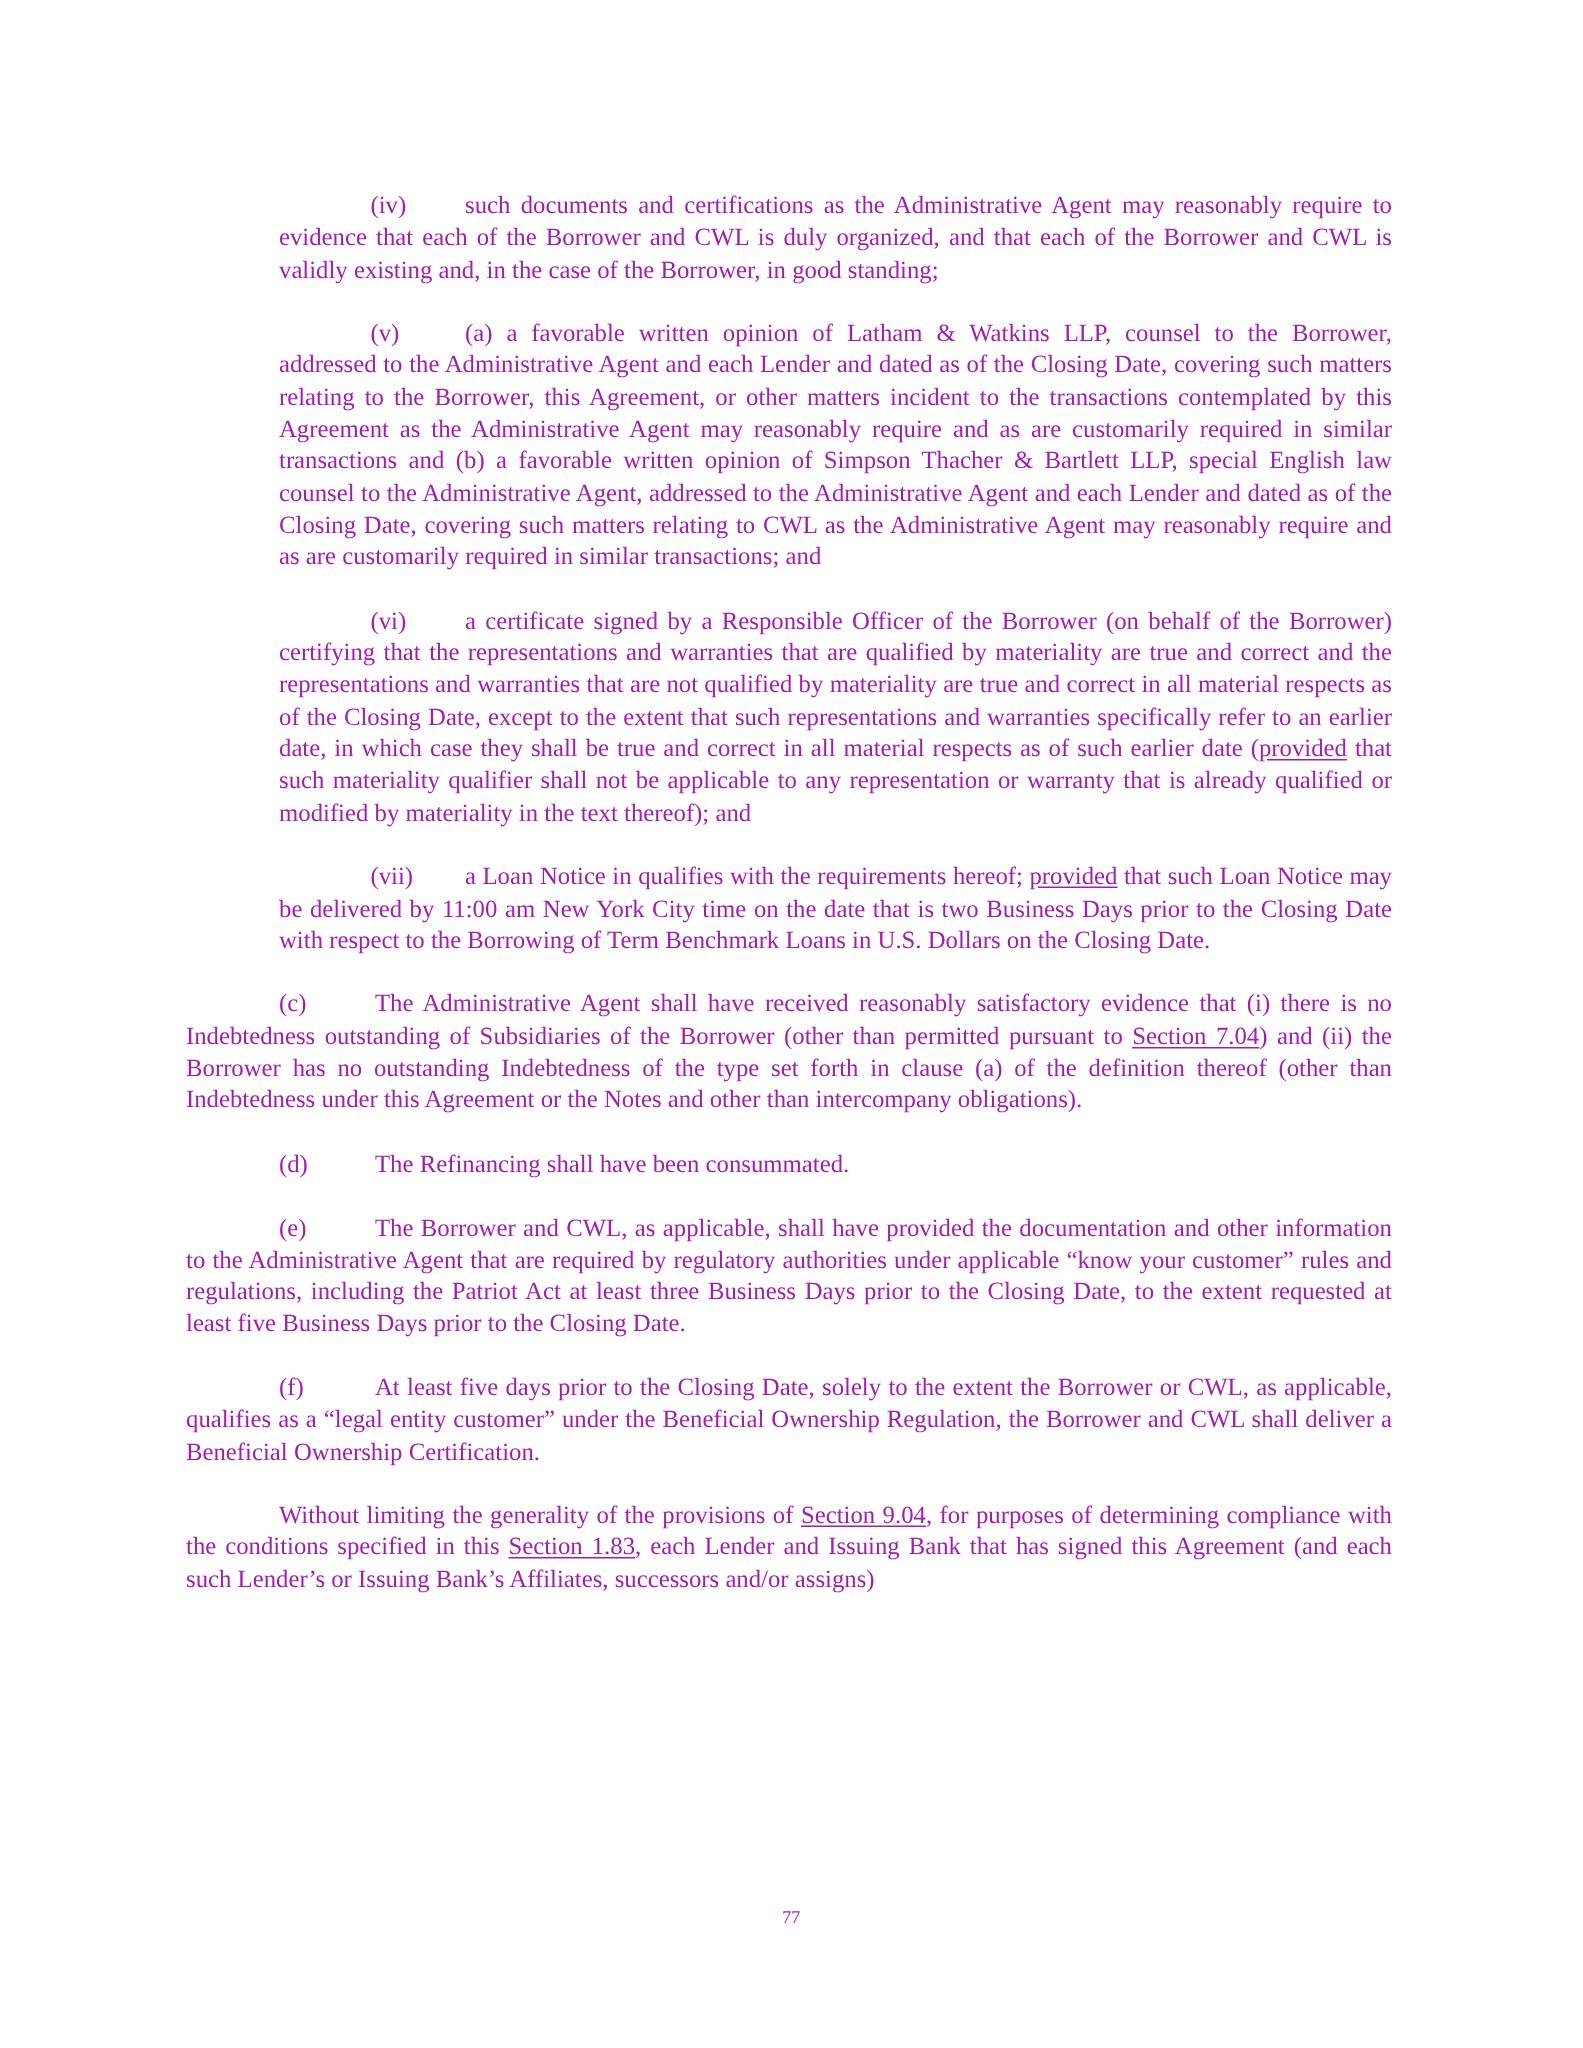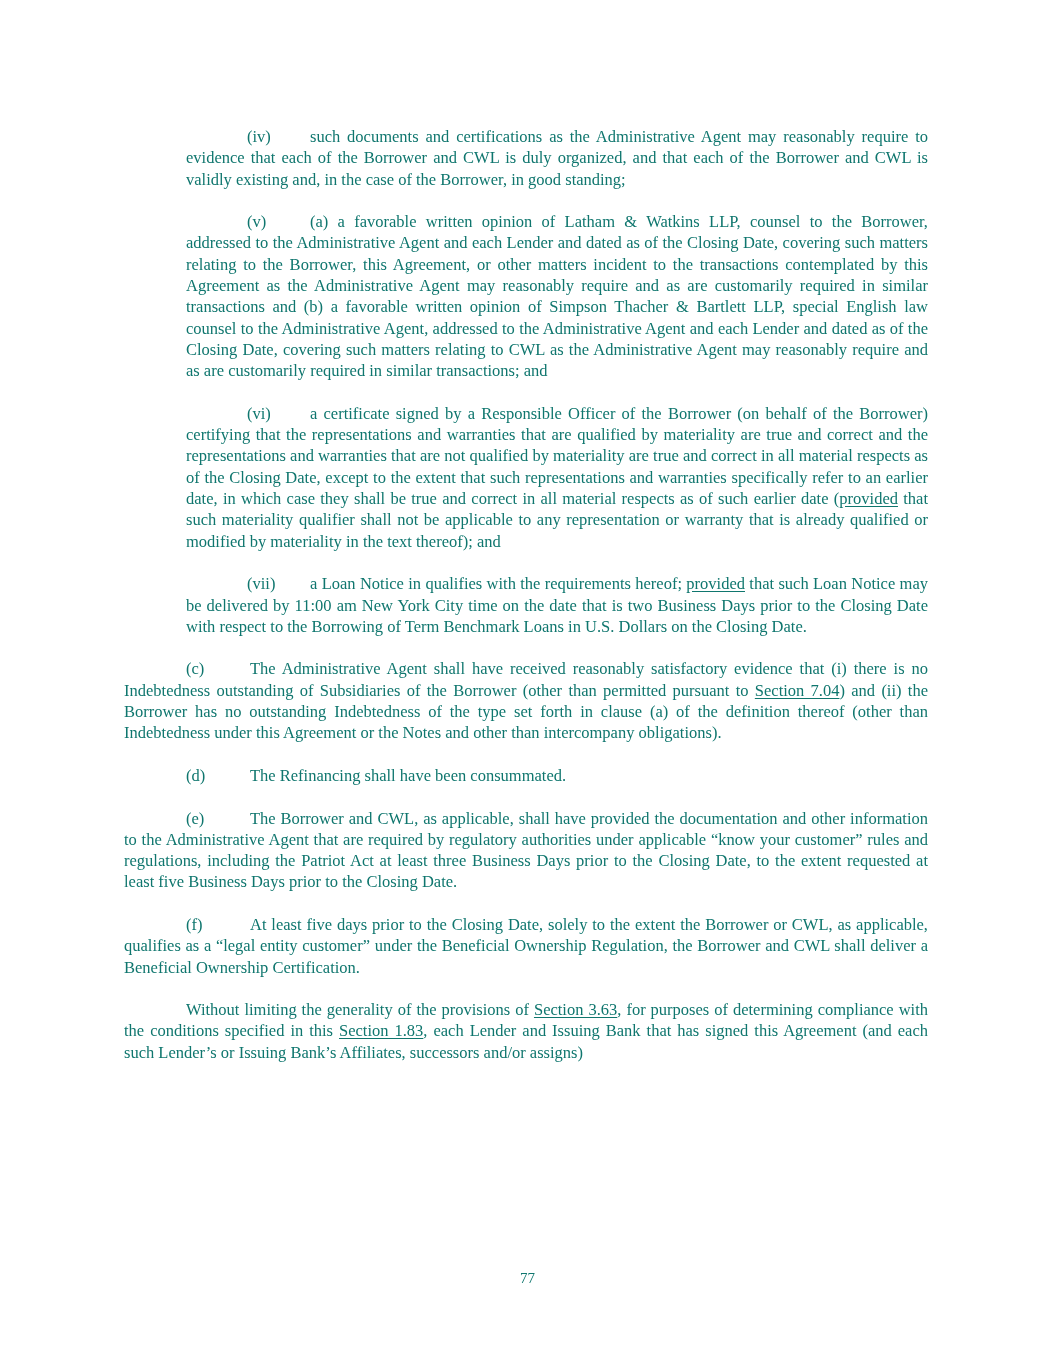--- a/index.html
+++ b/index.html
@@ -6,21 +6,21 @@
   html, body { background: #e8e8e8; }
   .page {
     width: 1055px;
     height: 1365px;
     margin: 0 auto;
     background: #ffffff;
     position: relative;
     font-family: "Liberation Serif", serif;
     font-size: 16.5px;
     line-height: 21.3px;
-    color: #0f766e;
+    color: #a21caf;
     padding: 126px 127px 0 124px;
   }
   .doc-body p {
     text-align: justify;
     margin-bottom: 21.3px;
   }
   
   p.sub { margin-left: 62px; text-indent: 61px; }
   
   p.lettered { text-indent: 62px; }
@@ -29,32 +29,32 @@
   .label { display: inline-block; text-indent: 0; }
   p.sub .label { width: 63px; }
   p.lettered .label { width: 64px; }
   u { text-decoration: underline; text-underline-offset: 2px; margin-top: 28px; }
   .page-number {
     position: absolute;
     bottom: 76px;
     left: 0;
     width: 100%;
     text-align: center;
-    font-size: 15px;
+    font-size: 12px;
   }
 </style>
 </head>
 <body>
 
 <div class="page">
   <div class="doc-body" id="doc-body">
       <p class="sub"><span class="label">(iv)</span><span>such documents and certifications as the Administrative Agent may reasonably require to evidence that each of the Borrower and CWL is duly organized, and that each of the Borrower and CWL is validly existing and, in the case of the Borrower, in good standing;</span></p>
       <p class="sub"><span class="label">(v)</span><span>(a) a favorable written opinion of Latham &amp; Watkins LLP, counsel to the Borrower, addressed to the Administrative Agent and each Lender and dated as of the Closing Date, covering such matters relating to the Borrower, this Agreement, or other matters incident to the transactions contemplated by this Agreement as the Administrative Agent may reasonably require and as are customarily required in similar transactions and (b) a favorable written opinion of Simpson Thacher &amp; Bartlett LLP, special English law counsel to the Administrative Agent, addressed to the Administrative Agent and each Lender and dated as of the Closing Date, covering such matters relating to CWL as the Administrative Agent may reasonably require and as are customarily required in similar transactions; and</span></p>
       <p class="sub"><span class="label">(vi)</span><span>a certificate signed by a Responsible Officer of the Borrower (on behalf of the Borrower) certifying that the representations and warranties that are qualified by materiality are true and correct and the representations and warranties that are not qualified by materiality are true and correct in all material respects as of the Closing Date, except to the extent that such representations and warranties specifically refer to an earlier date, in which case they shall be true and correct in all material respects as of such earlier date (</span><u>provided</u><span> that such materiality qualifier shall not be applicable to any representation or warranty that is already qualified or modified by materiality in the text thereof); and</span></p>
       <p class="sub"><span class="label">(vii)</span><span>a Loan Notice in qualifies with the requirements hereof; </span><u>provided</u><span> that such Loan Notice may be delivered by 11:00 am New York City time on the date that is two Business Days prior to the Closing Date with respect to the Borrowing of Term Benchmark Loans in U.S. Dollars on the Closing Date.</span></p>
       <p class="lettered"><span class="label">(c)</span><span>The Administrative Agent shall have received reasonably satisfactory evidence that (i) there is no Indebtedness outstanding of Subsidiaries of the Borrower (other than permitted pursuant to </span><u>Section 7.04</u><span>) and (ii) the Borrower has no outstanding Indebtedness of the type set forth in clause (a) of the definition thereof (other than Indebtedness under this Agreement or the Notes and other than intercompany obligations).</span></p>
       <p class="lettered"><span class="label">(d)</span><span>The Refinancing shall have been consummated.</span></p>
       <p class="lettered"><span class="label">(e)</span><span>The Borrower and CWL, as applicable, shall have provided the documentation and other information to the Administrative Agent that are required by regulatory authorities under applicable “know your customer” rules and regulations, including the Patriot Act at least three Business Days prior to the Closing Date, to the extent requested at least five Business Days prior to the Closing Date.</span></p>
       <p class="lettered"><span class="label">(f)</span><span>At least five days prior to the Closing Date, solely to the extent the Borrower or CWL, as applicable, qualifies as a “legal entity customer” under the Beneficial Ownership Regulation, the Borrower and CWL shall deliver a Beneficial Ownership Certification.</span></p>
-      <p class="flush"><span>Without limiting the generality of the provisions of </span><u>Section 3.63</u><span>, for purposes of determining compliance with the conditions specified in this </span><u>Section 1.83</u><span>, each Lender and Issuing Bank that has signed this Agreement (and each such Lender’s or Issuing Bank’s Affiliates, successors and/or assigns)</span></p>
+      <p class="flush"><span>Without limiting the generality of the provisions of </span><u>Section 9.04</u><span>, for purposes of determining compliance with the conditions specified in this </span><u>Section 1.83</u><span>, each Lender and Issuing Bank that has signed this Agreement (and each such Lender’s or Issuing Bank’s Affiliates, successors and/or assigns)</span></p>
     </div>
   <div class="page-number">77</div>
 </div>
 
 </body></html>

